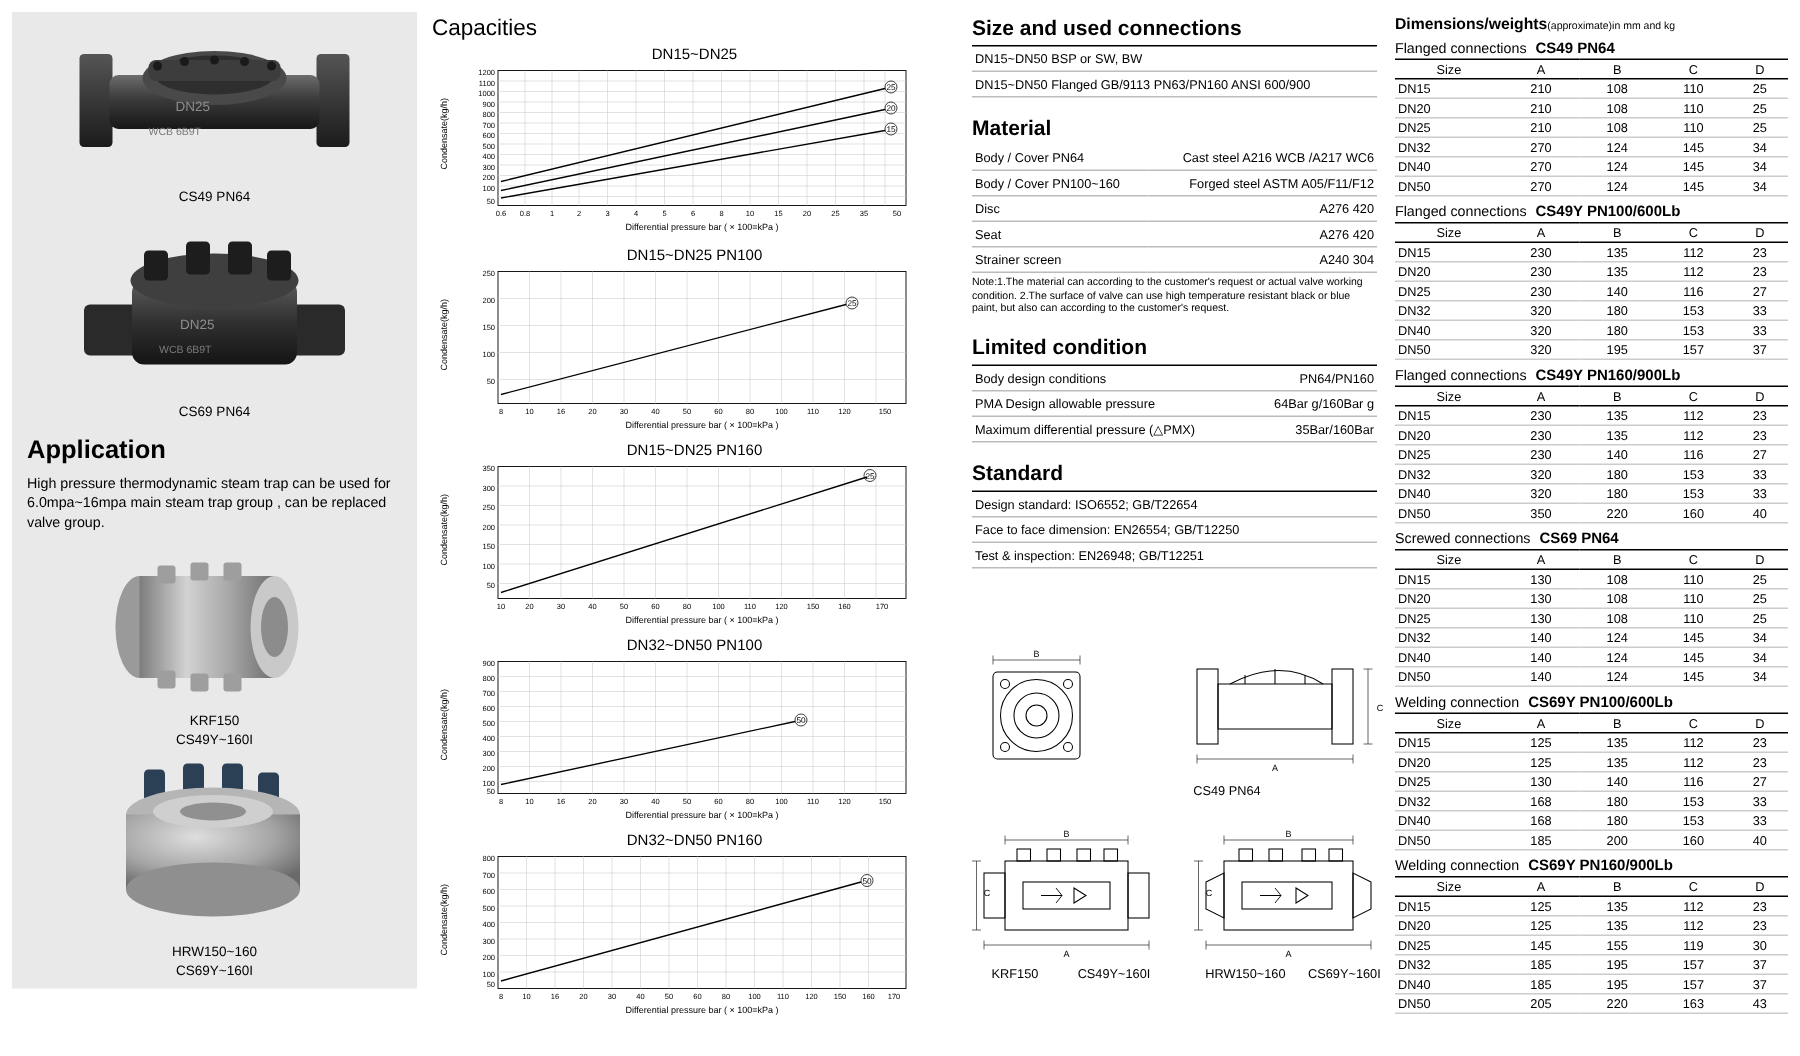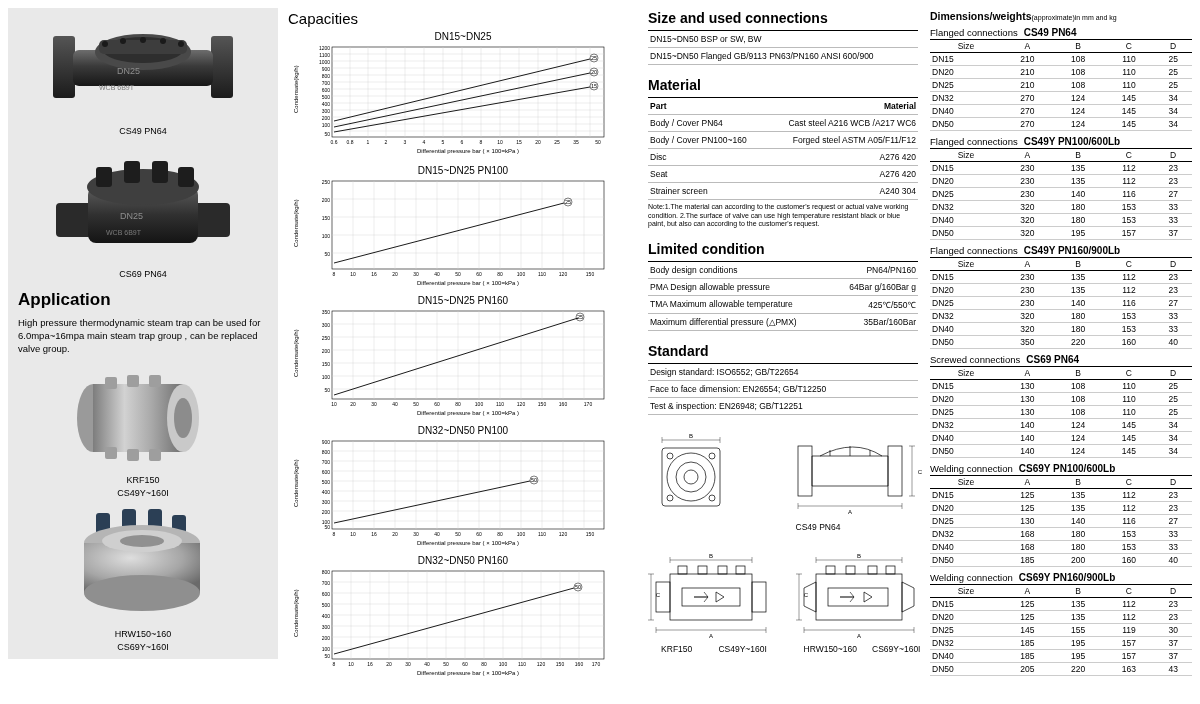--- a/index.html
+++ b/index.html
@@ -509,24 +509,20 @@
           </tr>
       <tr>
             <td>DN15~DN50 Flanged GB/9113 PN63/PN160 ANSI 600/900</td>
           </tr>
     </tbody>
       </table>
 
     <div class="h2 sp">Material</div>
     <table class="simple">
       <tbody>
-          <tr class="top">
-            <th>Part</th>
-            <th class="rt">Material</th>
-          </tr>
       <tr>
             <td>Body / Cover  PN64</td>
             <td class="rt">Cast steel A216 WCB /A217 WC6</td>
           </tr>
       <tr>
             <td>Body / Cover  PN100~160</td>
             <td class="rt">Forged steel ASTM A05/F11/F12</td>
           </tr>
       <tr>
             <td>Disc</td>
@@ -547,24 +543,20 @@
     <div class="h2 sp">Limited condition</div>
     <table class="simple">
       <tbody>
           <tr class="top">
             <td>Body design conditions</td>
             <td class="rt">PN64/PN160</td>
           </tr>
       <tr>
             <td>PMA Design allowable pressure</td>
             <td class="rt">64Bar g/160Bar g</td>
-          </tr>
-      <tr>
-            <td>TMA Maximum allowable temperature</td>
-            <td class="rt">425℃/550℃</td>
           </tr>
       <tr>
             <td>Maximum differential pressure (△PMX)</td>
             <td class="rt">35Bar/160Bar</td>
           </tr>
     </tbody>
       </table>
 
     <div class="h2 sp">Standard</div>
     <table class="simple">

